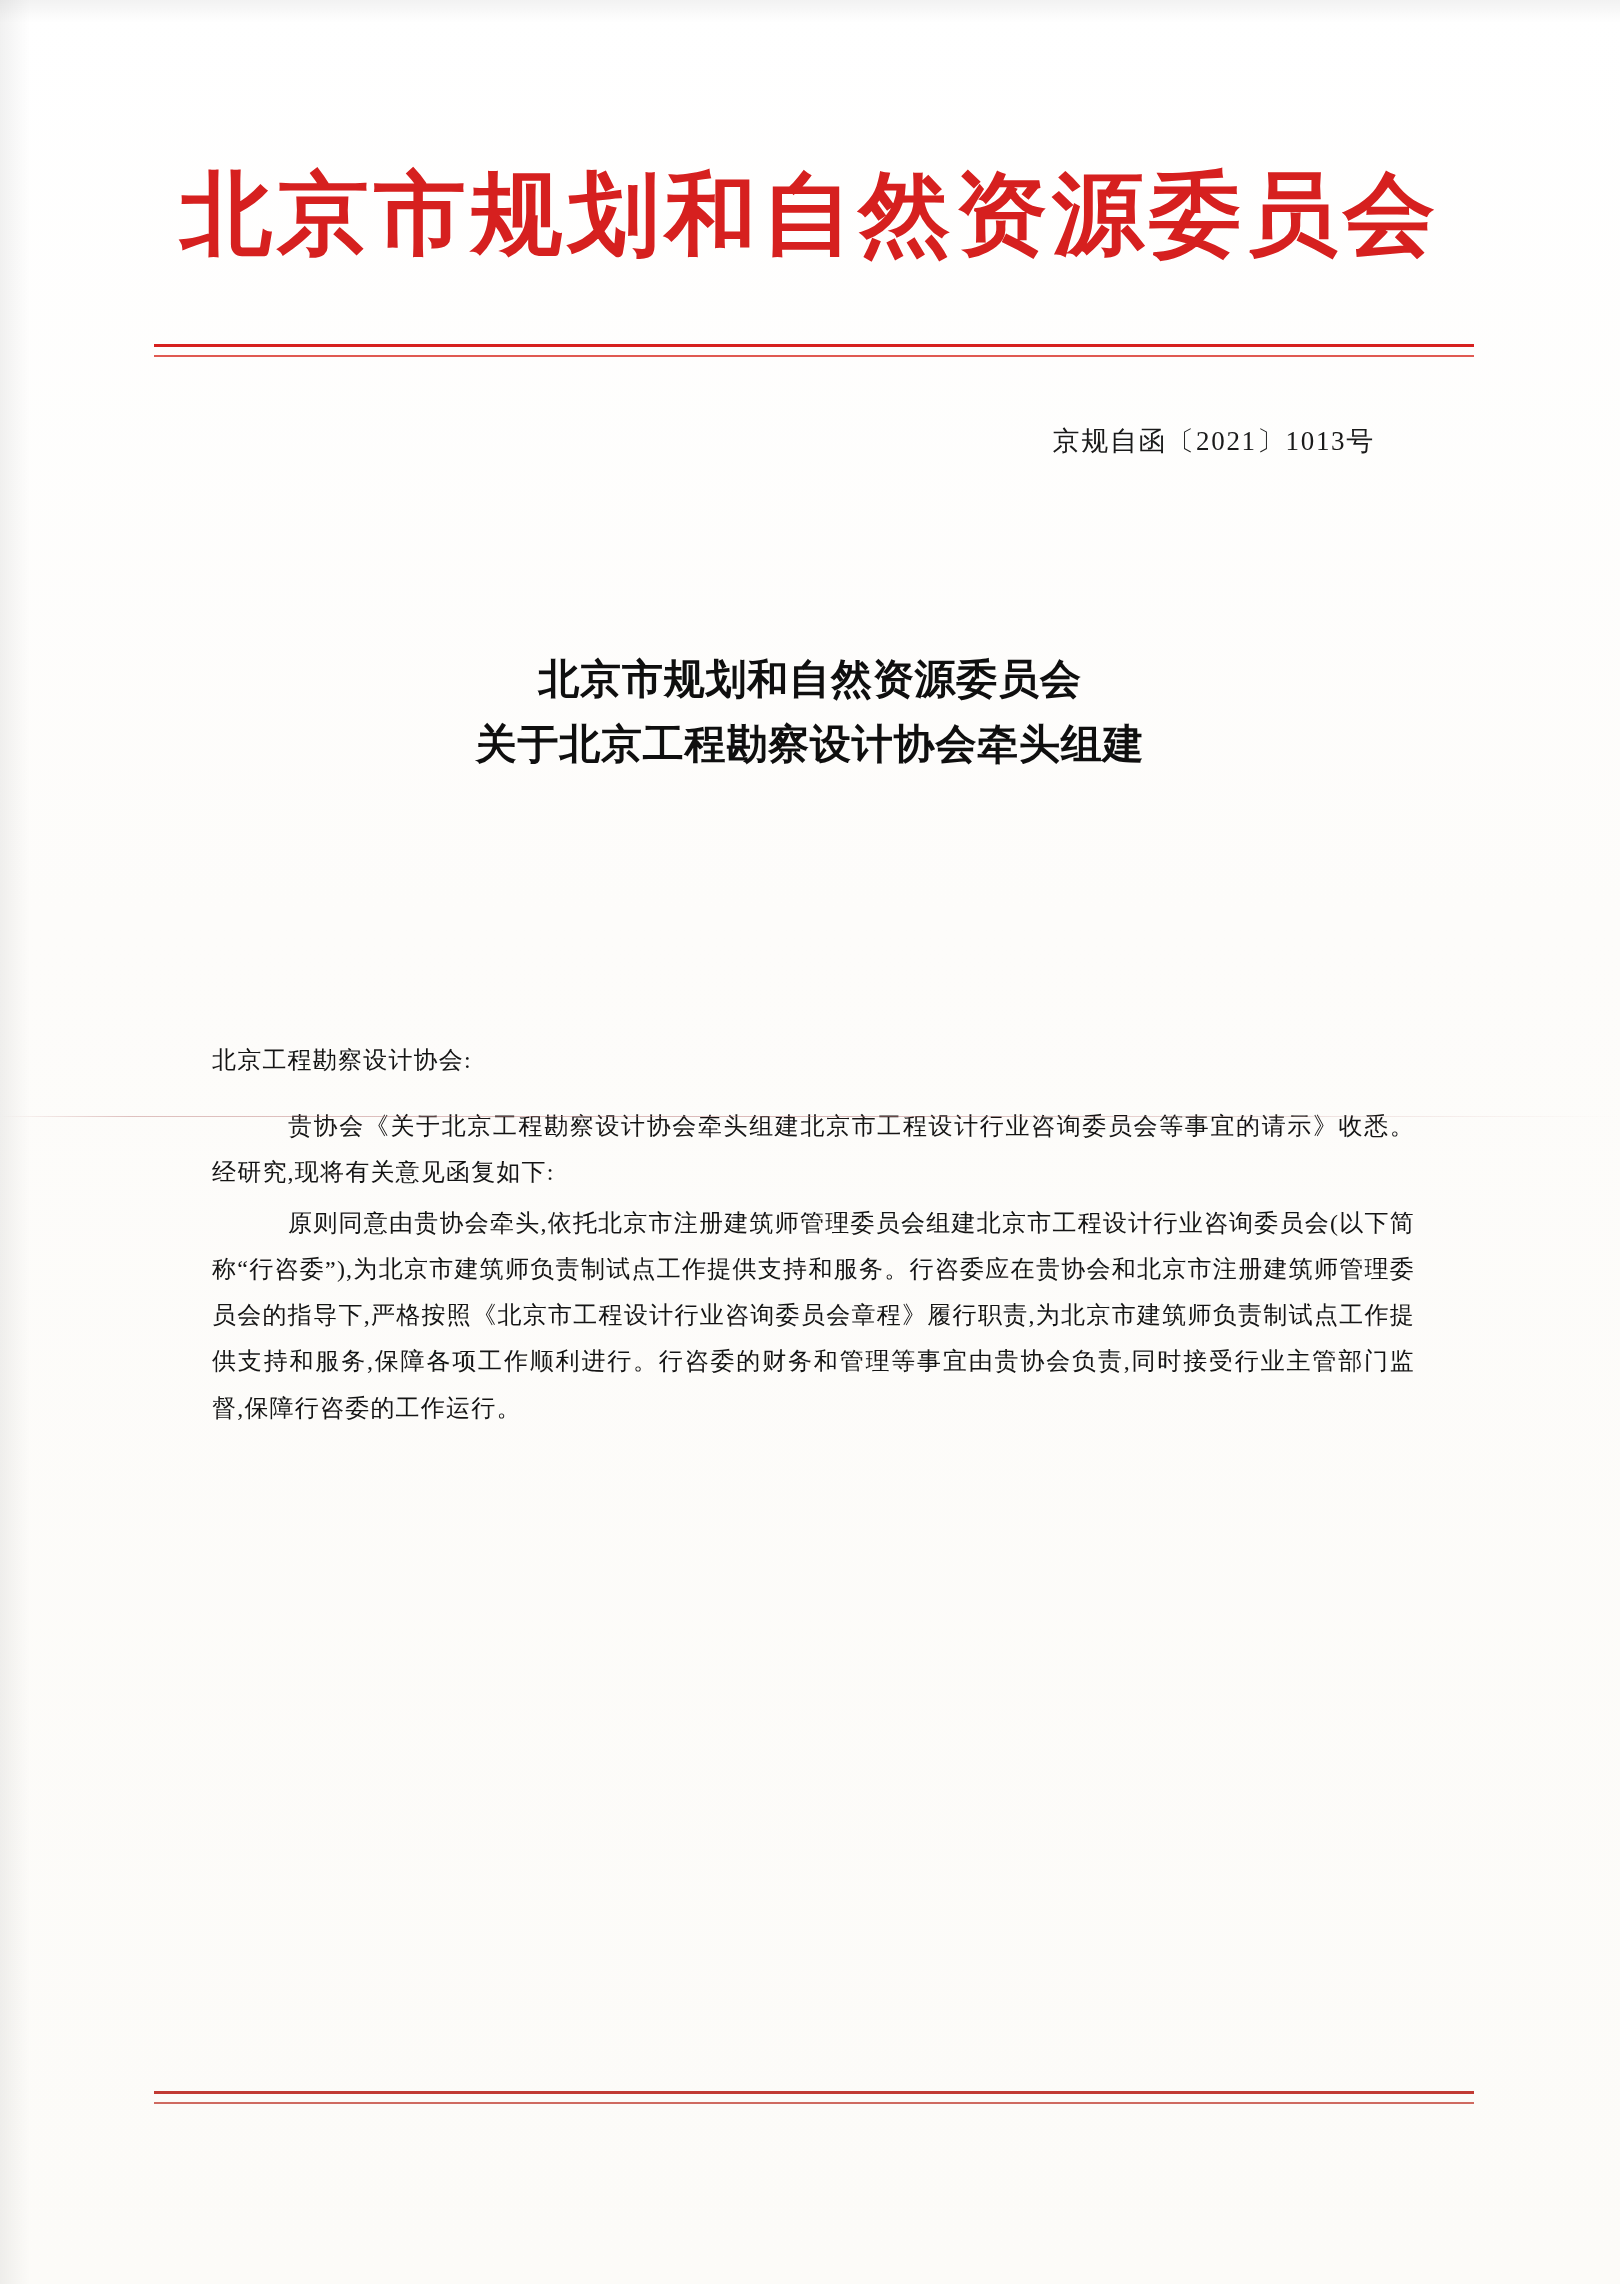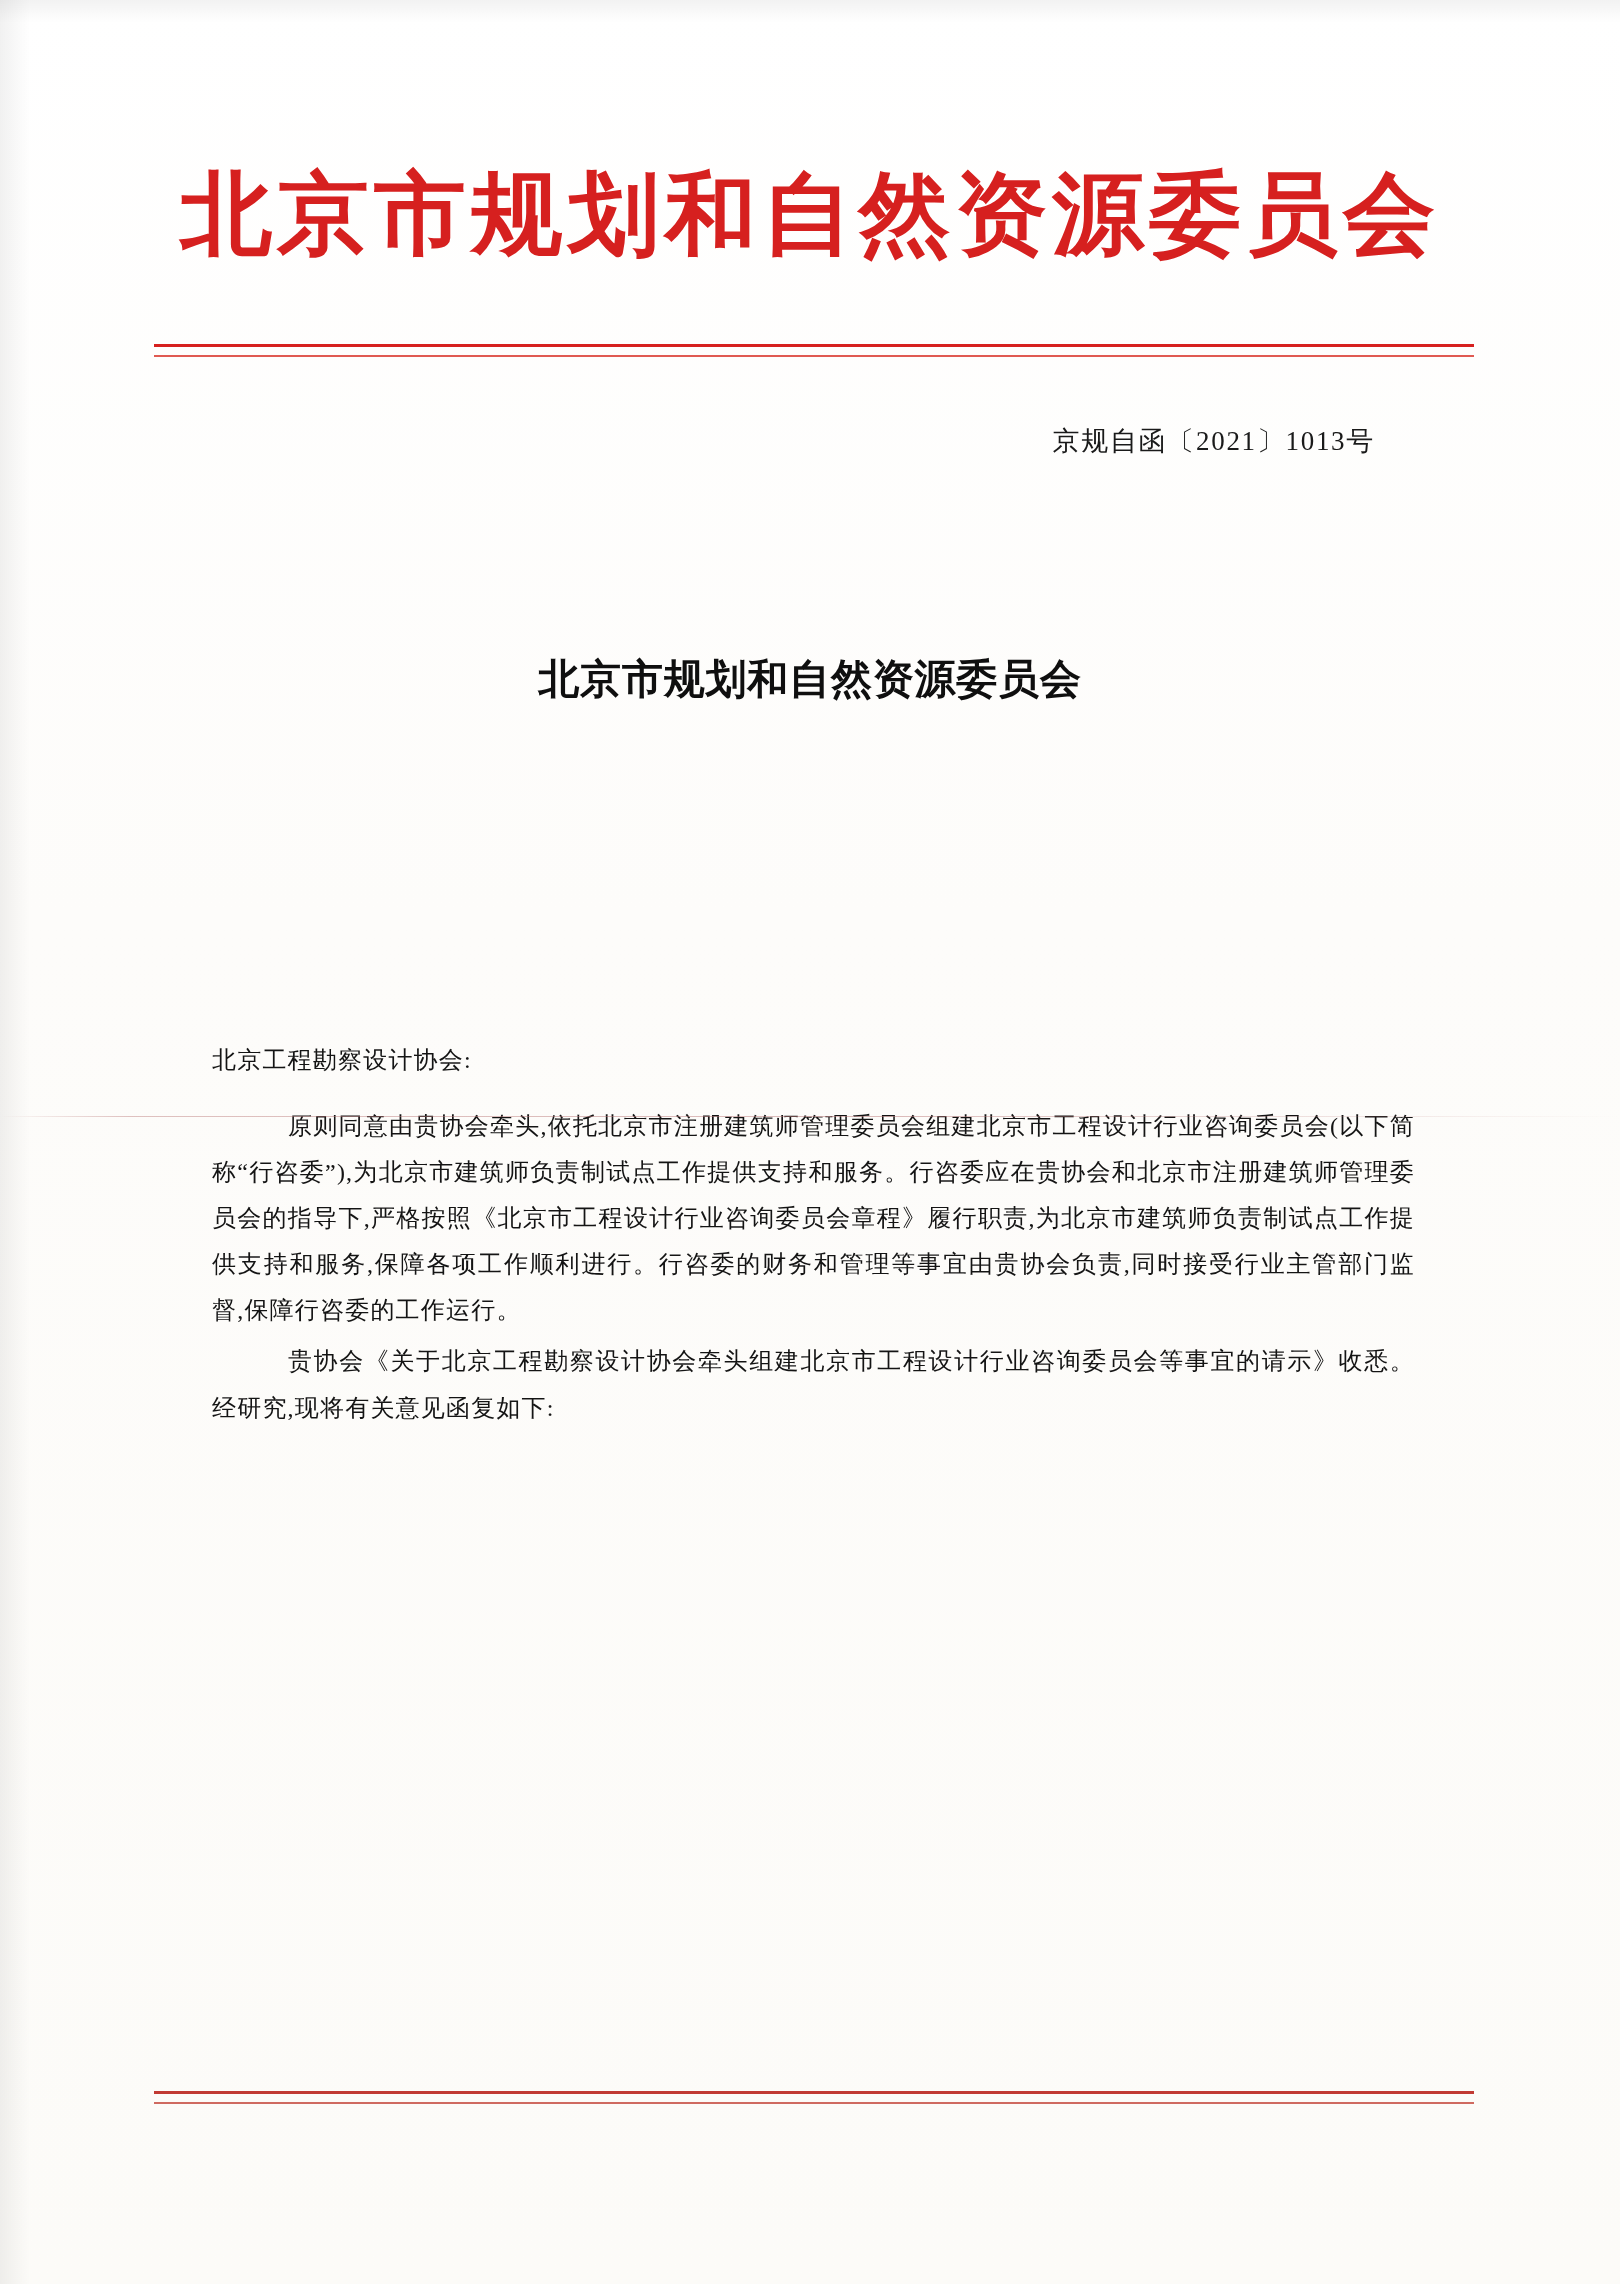--- a/index.html
+++ b/index.html
@@ -167,26 +167,27 @@
   <div class="letterhead">
     <div class="letterhead-title">北京市规划和自然资源委员会</div>
   </div>
   <div class="rule-top"></div>
   <div class="rule-top-2"></div>
 
   <div class="doc-number">京规自函〔2021〕1013号</div>
 
   <div class="title-block">
     <div class="title-line">北京市规划和自然资源委员会</div>
+    <div class="title-line">关于北京工程勘察设计协会牵头组建</div>
   </div>
 
   <div class="body-wrap">
     <p class="salutation">北京工程勘察设计协会:</p>
+    <p class="para">贵协会《关于北京工程勘察设计协会牵头组建北京市工程设计行业咨询委员会等事宜的请示》收悉。经研究,现将有关意见函复如下:</p>
     <p class="para">原则同意由贵协会牵头,依托北京市注册建筑师管理委员会组建北京市工程设计行业咨询委员会(以下简称“行咨委”),为北京市建筑师负责制试点工作提供支持和服务。行咨委应在贵协会和北京市注册建筑师管理委员会的指导下,严格按照《北京市工程设计行业咨询委员会章程》履行职责,为北京市建筑师负责制试点工作提供支持和服务,保障各项工作顺利进行。行咨委的财务和管理等事宜由贵协会负责,同时接受行业主管部门监督,保障行咨委的工作运行。</p>
-    <p class="para">贵协会《关于北京工程勘察设计协会牵头组建北京市工程设计行业咨询委员会等事宜的请示》收悉。经研究,现将有关意见函复如下:</p>
   </div>
 
   <div class="fold-line fold-1"></div>
 
   <div class="rule-bottom"></div>
   <div class="rule-bottom-2"></div>
 </div>
 
 
 </body></html>

